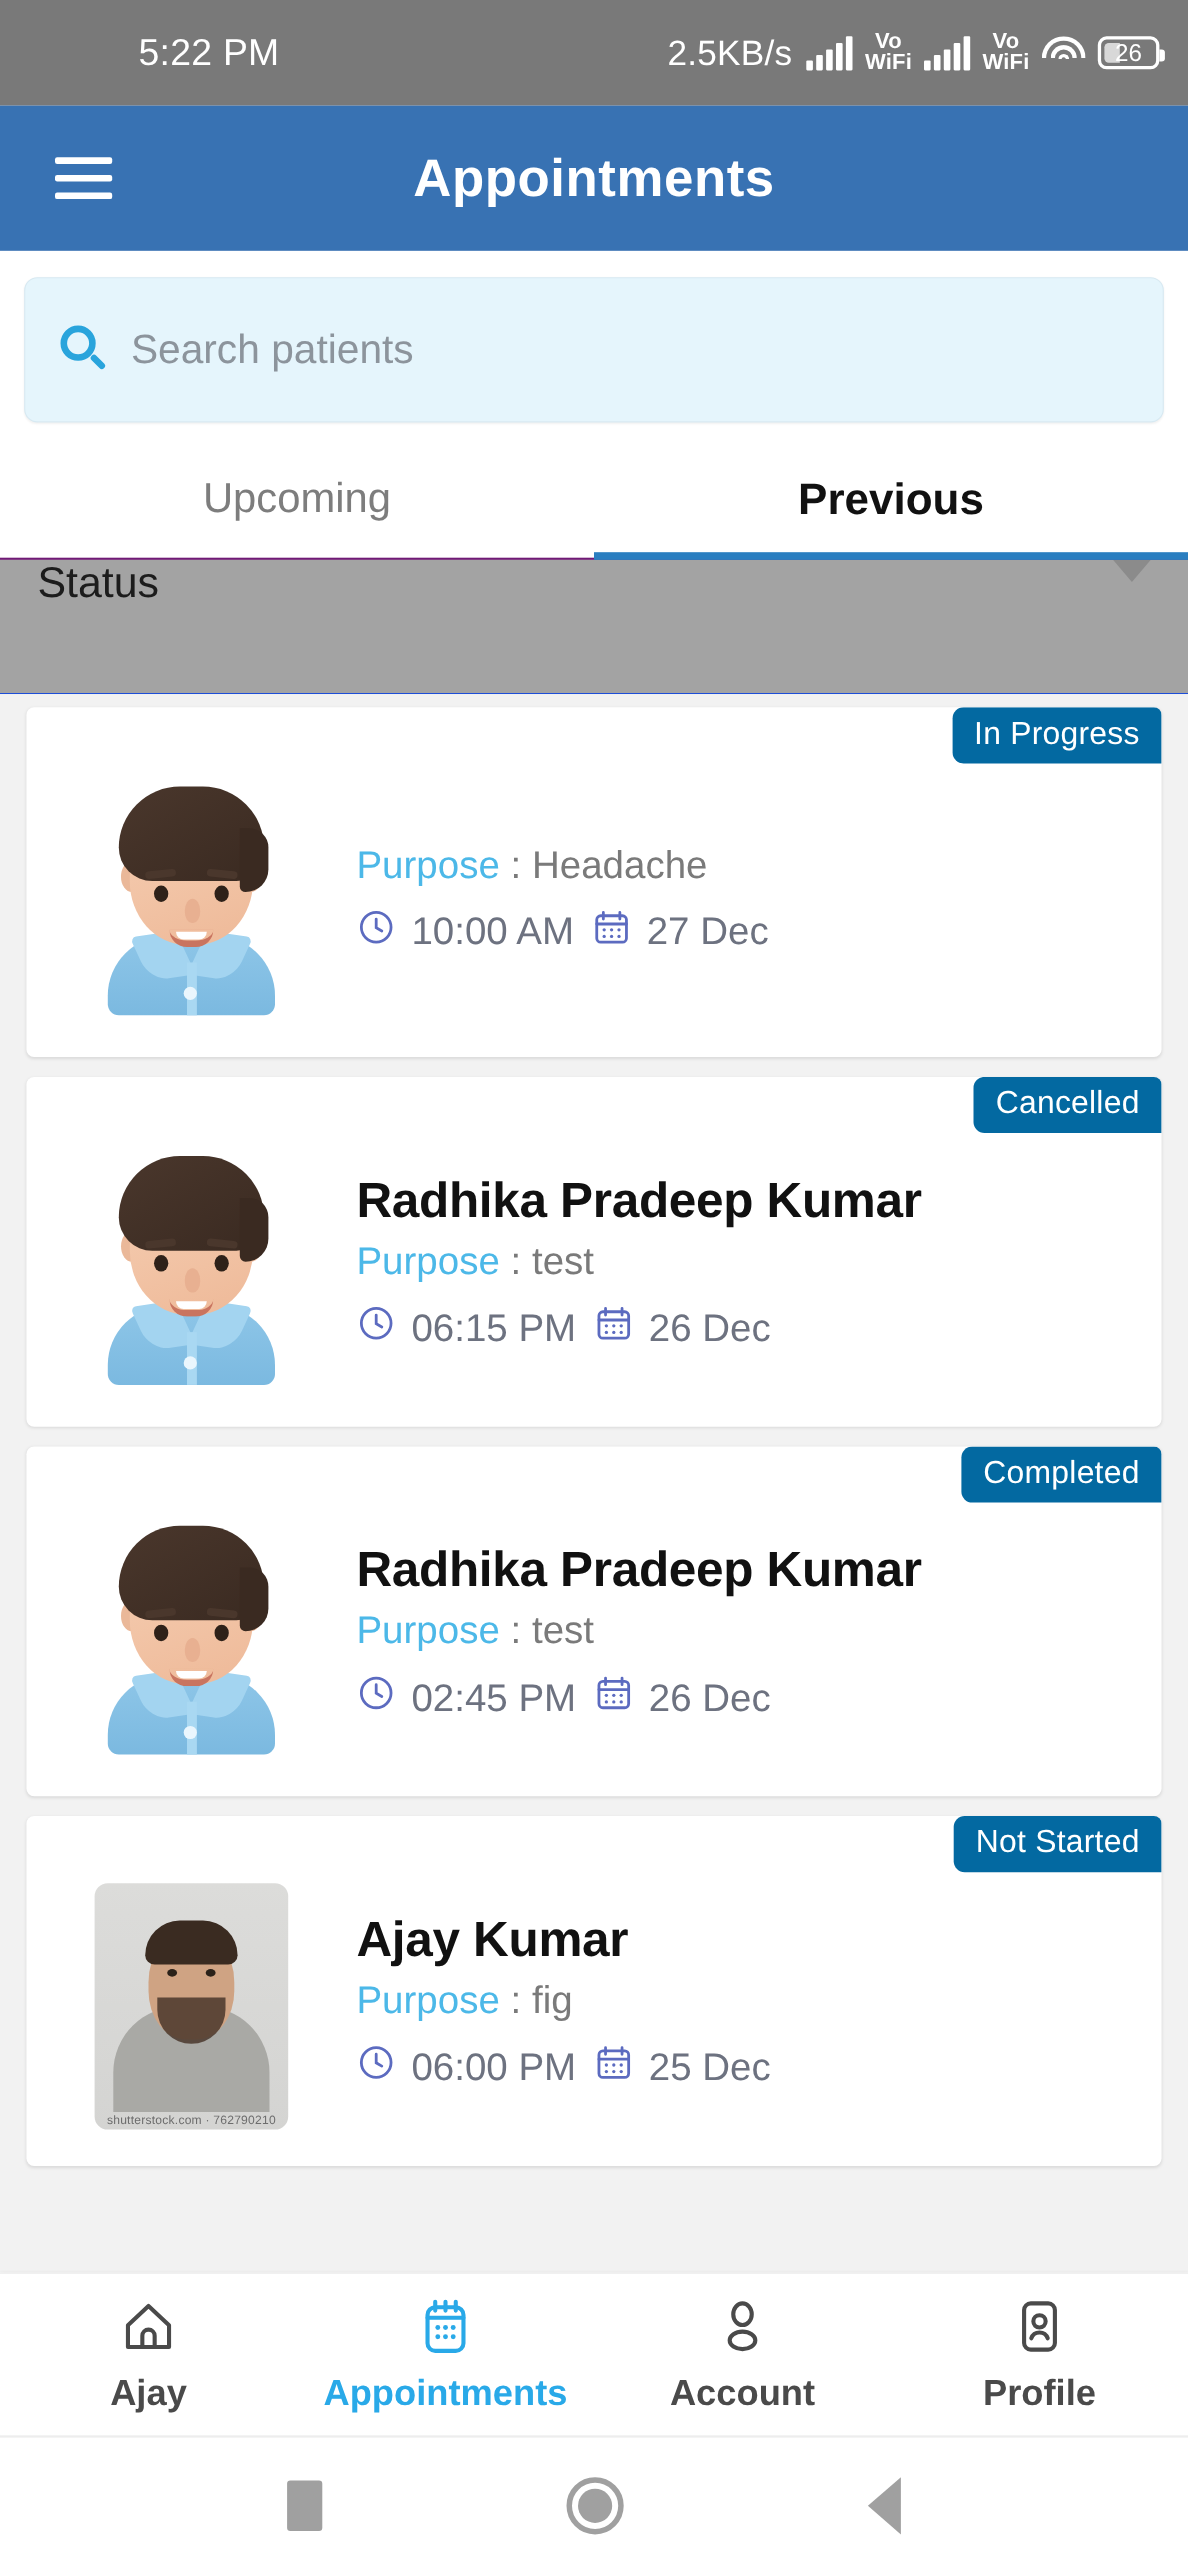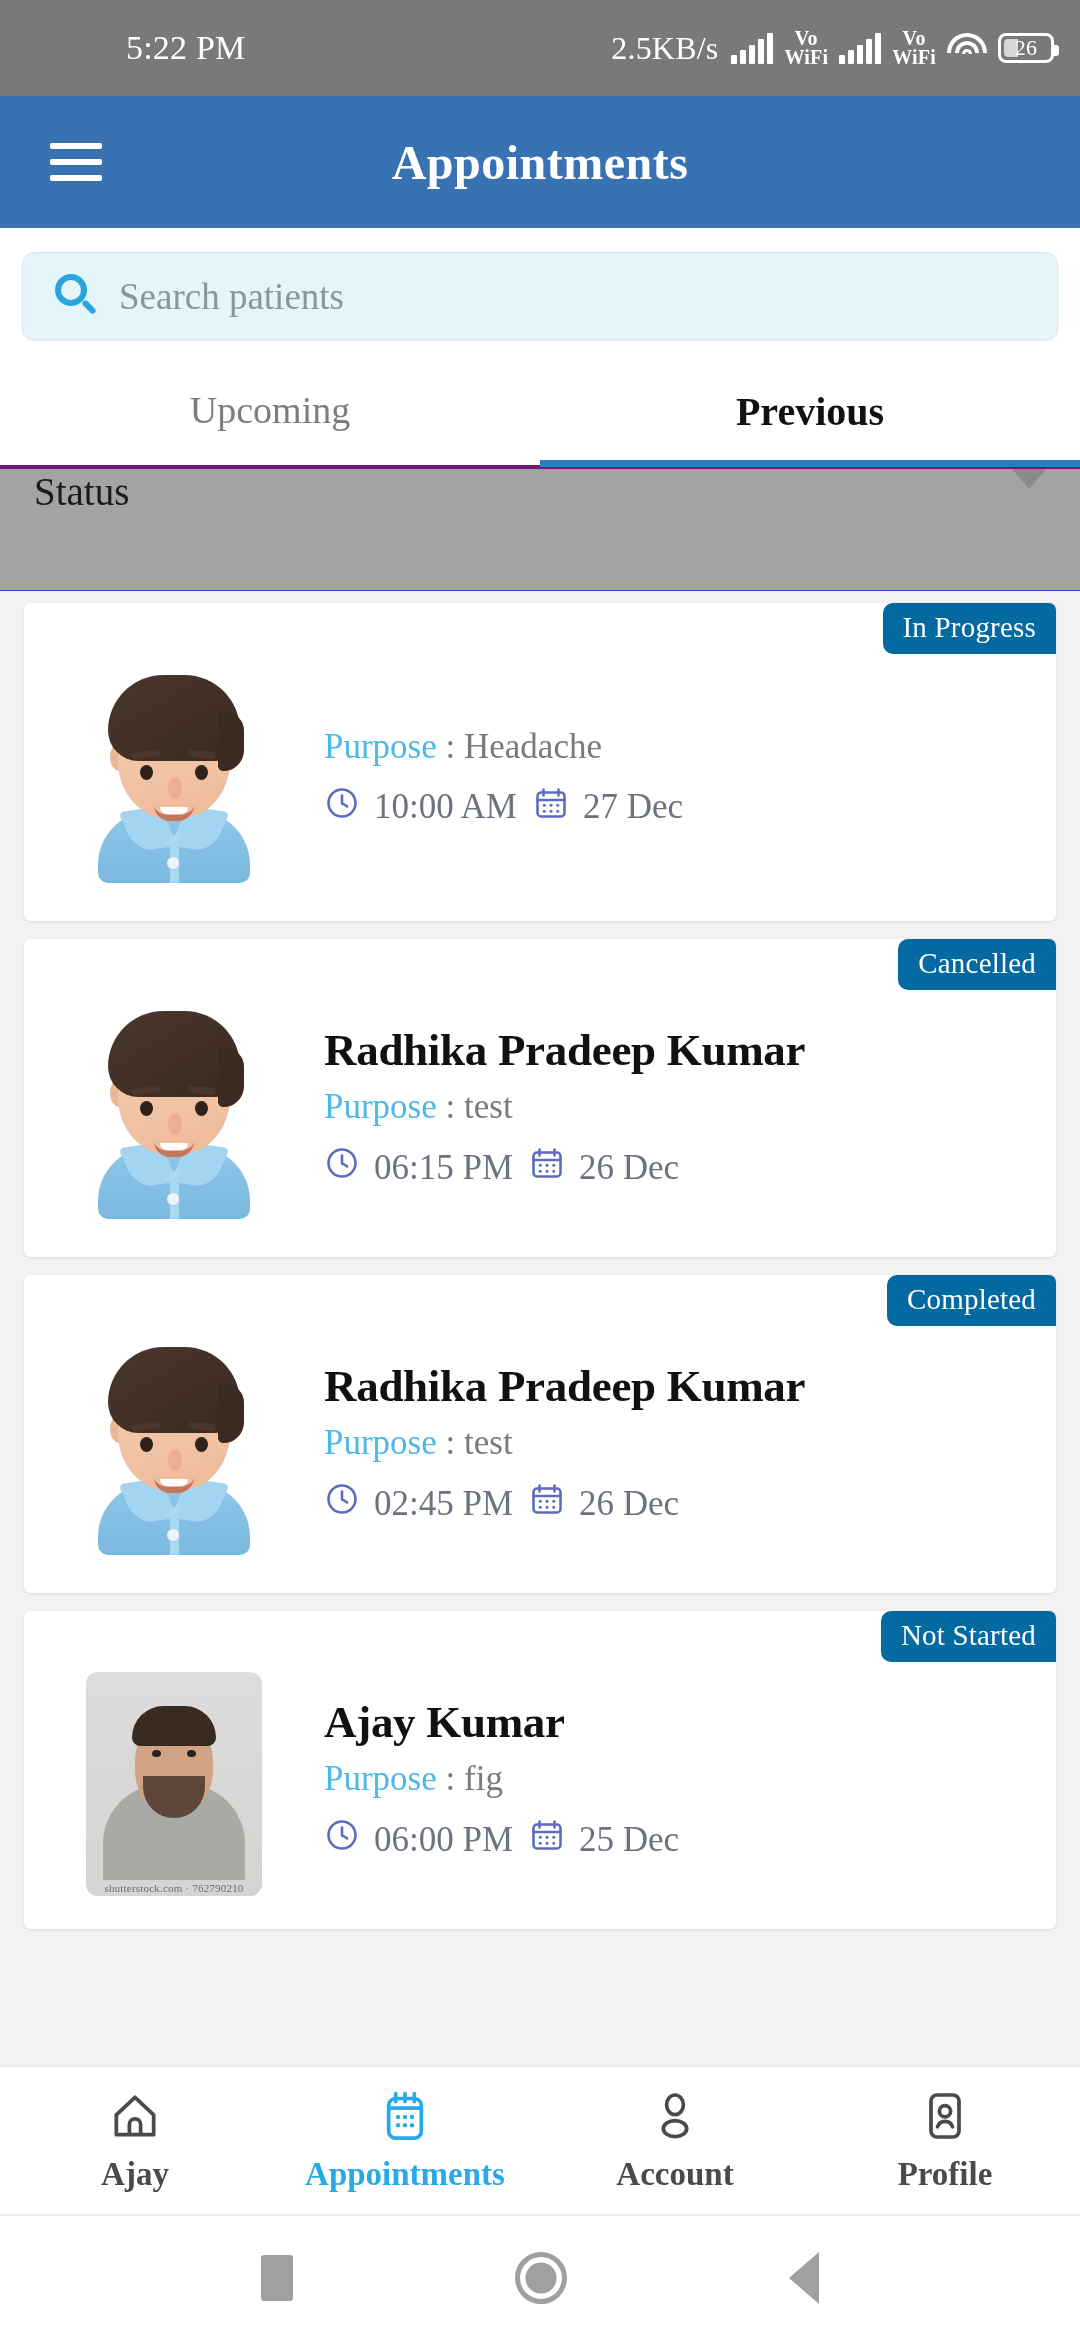--- a/index.html
+++ b/index.html
@@ -2,21 +2,21 @@
 <html><head>
 <meta charset="utf-8">
 <style>
   * { margin:0; padding:0; box-sizing:border-box; }
   html, body {
     width:1080px; height:2340px;
     font-family:"Liberation Sans", sans-serif;
     background:#ffffff;
     overflow:hidden;
   }
-  .phone { width:1080px; height:2340px; position:relative; display:flex; flex-direction:column; background:#f2f2f2;font-family:Liberation Serif, serif; }
+  .phone { width:1080px; height:2340px; position:relative; display:flex; flex-direction:column; background:#f2f2f2; }
 
   
   .statusbar {
     height:96px; background:#797979; color:#fff;
     display:flex; align-items:center; flex:0 0 96px;
     padding:0 26px; font-size:33px; letter-spacing:.2px;
   }
   .sb-time { margin-left:100px; font-size:34px; }
   .sb-right { margin-left:auto; display:flex; align-items:center; gap:11px;justify-content:center; }
   .sb-speed { font-size:32px; margin-right:2px; }
@@ -48,32 +48,32 @@
   .hamburger i { display:block; height:6px; background:#fff; border-radius:2px; }
   .appbar-title {
     position:absolute; left:0; right:0; text-align:center;
     color:#fff; font-size:48px; font-weight:bold; letter-spacing:.5px; pointer-events:none;
   }
 
   
   .content { background:#fff; flex:0 0 auto; }
   .searchwrap { padding:24px 22px 22px 22px; background:#fff; }
   .searchbox {
-    height:88px; background:#e5f5fc; border:1px solid #d7e9f2; border-radius:12px;
+    height:132px; background:#e5f5fc; border:1px solid #d7e9f2; border-radius:12px;
     display:flex; align-items:center; padding:0 30px; box-shadow:0 1px 2px rgba(0,0,0,.06);
   }
   .search-icon { width:44px; height:44px; position:relative; flex:0 0 44px; margin-right:22px; }
   .search-icon:before { content:""; position:absolute; left:2px; top:0; width:32px; height:32px;
       border:6px solid #29a4dc; border-radius:50%; box-sizing:border-box; }
   .search-icon:after { content:""; position:absolute; left:28px; top:30px; width:16px; height:6px;
       background:#29a4dc; border-radius:3px; transform:rotate(45deg); }
   .search-ph { font-size:37px; color:#8c949c; }
 
   
-  .tabs { display:flex; background:#fff; border-bottom:4px solid #701a75; }
+  .tabs { display:flex; background:#fff; border-bottom:2px solid #701a75; }
   .tab { flex:1; text-align:center; padding:26px 0 30px; font-size:38px; color:#7d7d7d; cursor:pointer; position:relative; }
   .tab.active { color:#111; font-weight:bold; font-size:40px; }
   .tab.active:after { content:""; position:absolute; left:0; right:0; bottom:-2px; height:7px; background:#2a7ec0; }
 
   
   .statusrow {
     height:122px; background:#a3a3a3; display:flex; align-items:flex-start;
     padding:0 34px; border-bottom:1px solid #1d4ed8;
   }
   .status-label { font-size:39px; color:#1c1c1c; }

